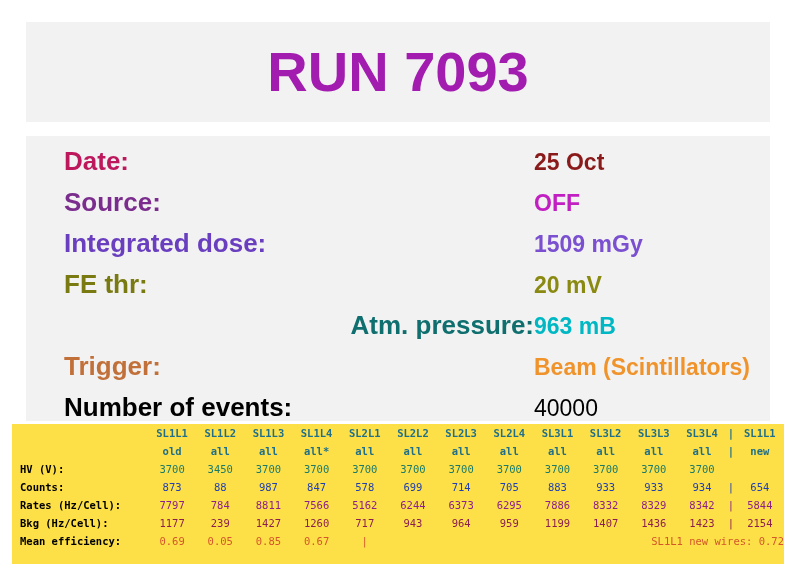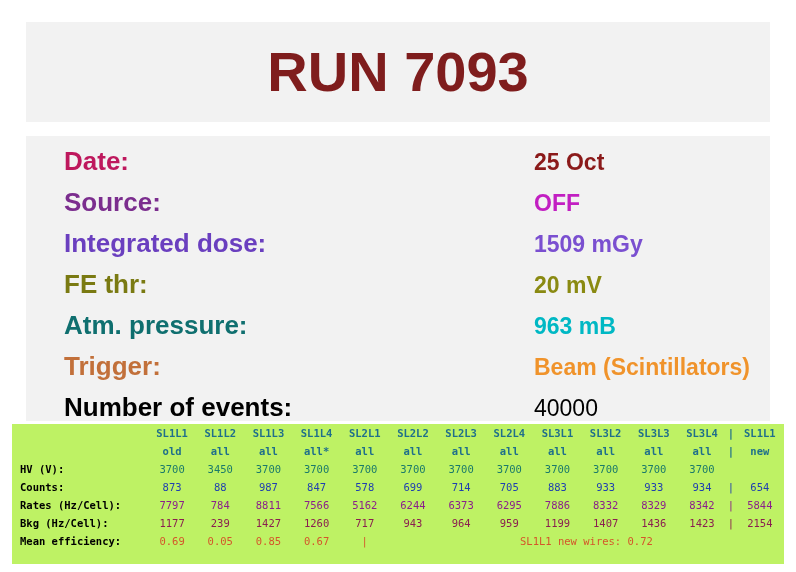--- a/index.html
+++ b/index.html
@@ -24,21 +24,21 @@
     width: 744px;
     height: 100px;
     background: #f2f2f2;
     display: flex;
     align-items: center;
     justify-content: center;
   }
   .title-text {
     font-size: 56px;
     font-weight: bold;
-    color: #7f1d1d;
+    color: #a21caf;
     letter-spacing: 0px;
     line-height: 1;
   }
 
   
   .info-panel {
     position: absolute;
     left: 26px;
     top: 136px;
     width: 744px;
@@ -76,21 +76,21 @@
     color: #000000;
   }
 
   
   .table-wrap {
     position: absolute;
     left: 12px;
     top: 424px;
     width: 772px;
     height: 140px;
-    background: #bef264;
+    background: #fde047;
     overflow: hidden;
   }
   table.stats {
     border-collapse: collapse;
     font-family: "DejaVu Sans Mono", "Liberation Mono", monospace;
     font-size: 10.5px;
     width: 772px;
   }
   table.stats th,
   table.stats td {
@@ -139,21 +139,21 @@
         </div>
         <div class="info-row">
           <div class="info-label" style="color: rgb(106, 63, 191);">Integrated dose:</div>
           <div class="info-value" style="color: rgb(122, 79, 208);">1509 mGy</div>
         </div>
         <div class="info-row">
           <div class="info-label" style="color: rgb(122, 122, 18);">FE thr:</div>
           <div class="info-value" style="color: rgb(138, 138, 18);">20 mV</div>
         </div>
         <div class="info-row">
-          <div class="info-label" style="color: rgb(15, 111, 111);">Atm. pressure:</div>
+          <div class="info-label" style="color: rgb(15, 111, 111); text-align: right;">Atm. pressure:</div>
           <div class="info-value" style="color: rgb(0, 184, 196);">963 mB</div>
         </div>
         <div class="info-row">
           <div class="info-label" style="color: rgb(194, 112, 58);">Trigger:</div>
           <div class="info-value" style="color: rgb(240, 147, 43);">Beam (Scintillators)</div>
         </div>
         <div class="info-row last">
           <div class="info-label" style="color: rgb(0, 0, 0);">Number of events:</div>
           <div class="info-value" style="color: rgb(0, 0, 0);">40000</div>
         </div>
@@ -267,19 +267,19 @@
             <td style="color: rgb(138, 31, 79);">|</td>
             <td style="color: rgb(138, 31, 79);">2154</td>
           </tr>
           <tr>
             <td class="rowhdr">Mean efficiency:</td>
             <td style="color: rgb(212, 86, 42);">0.69</td>
             <td style="color: rgb(212, 86, 42);">0.05</td>
             <td style="color: rgb(212, 86, 42);">0.85</td>
             <td style="color: rgb(212, 86, 42);">0.67</td>
             <td style="color: rgb(212, 86, 42);">|</td>
-            <td colspan="9" class="note" style="color: rgb(212, 86, 42); text-align: center;">SL1L1 new wires: 0.72</td>
+            <td colspan="9" class="note" style="color: rgb(212, 86, 42); text-align: right;">SL1L1 new wires: 0.72</td>
           </tr>
         </tbody>
     </table>
   </div>
 
 </div>
 
 </body></html>

